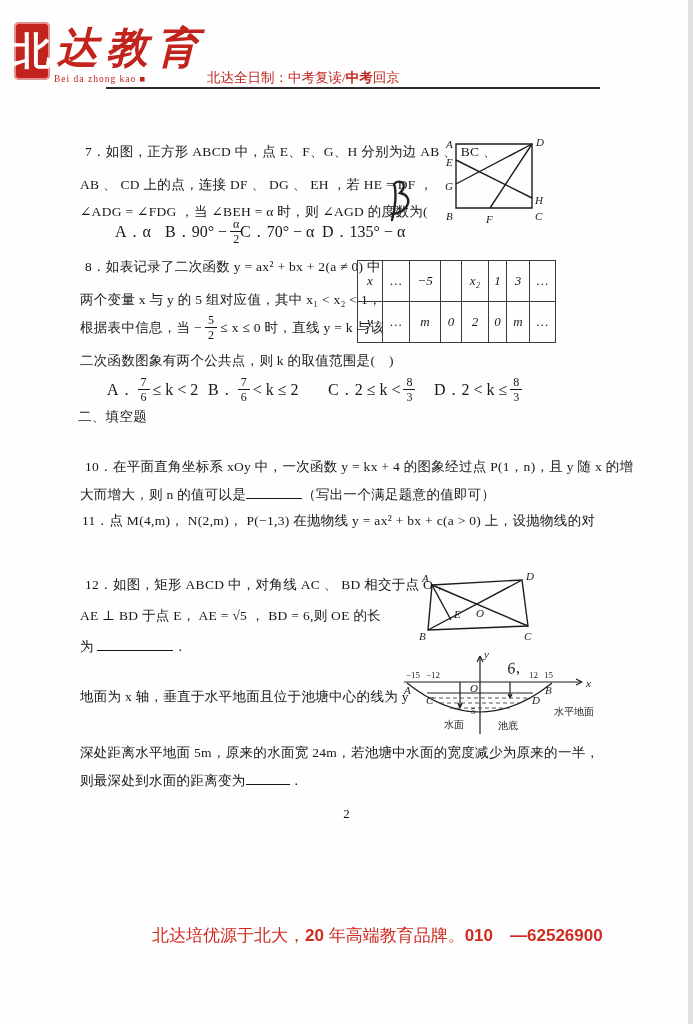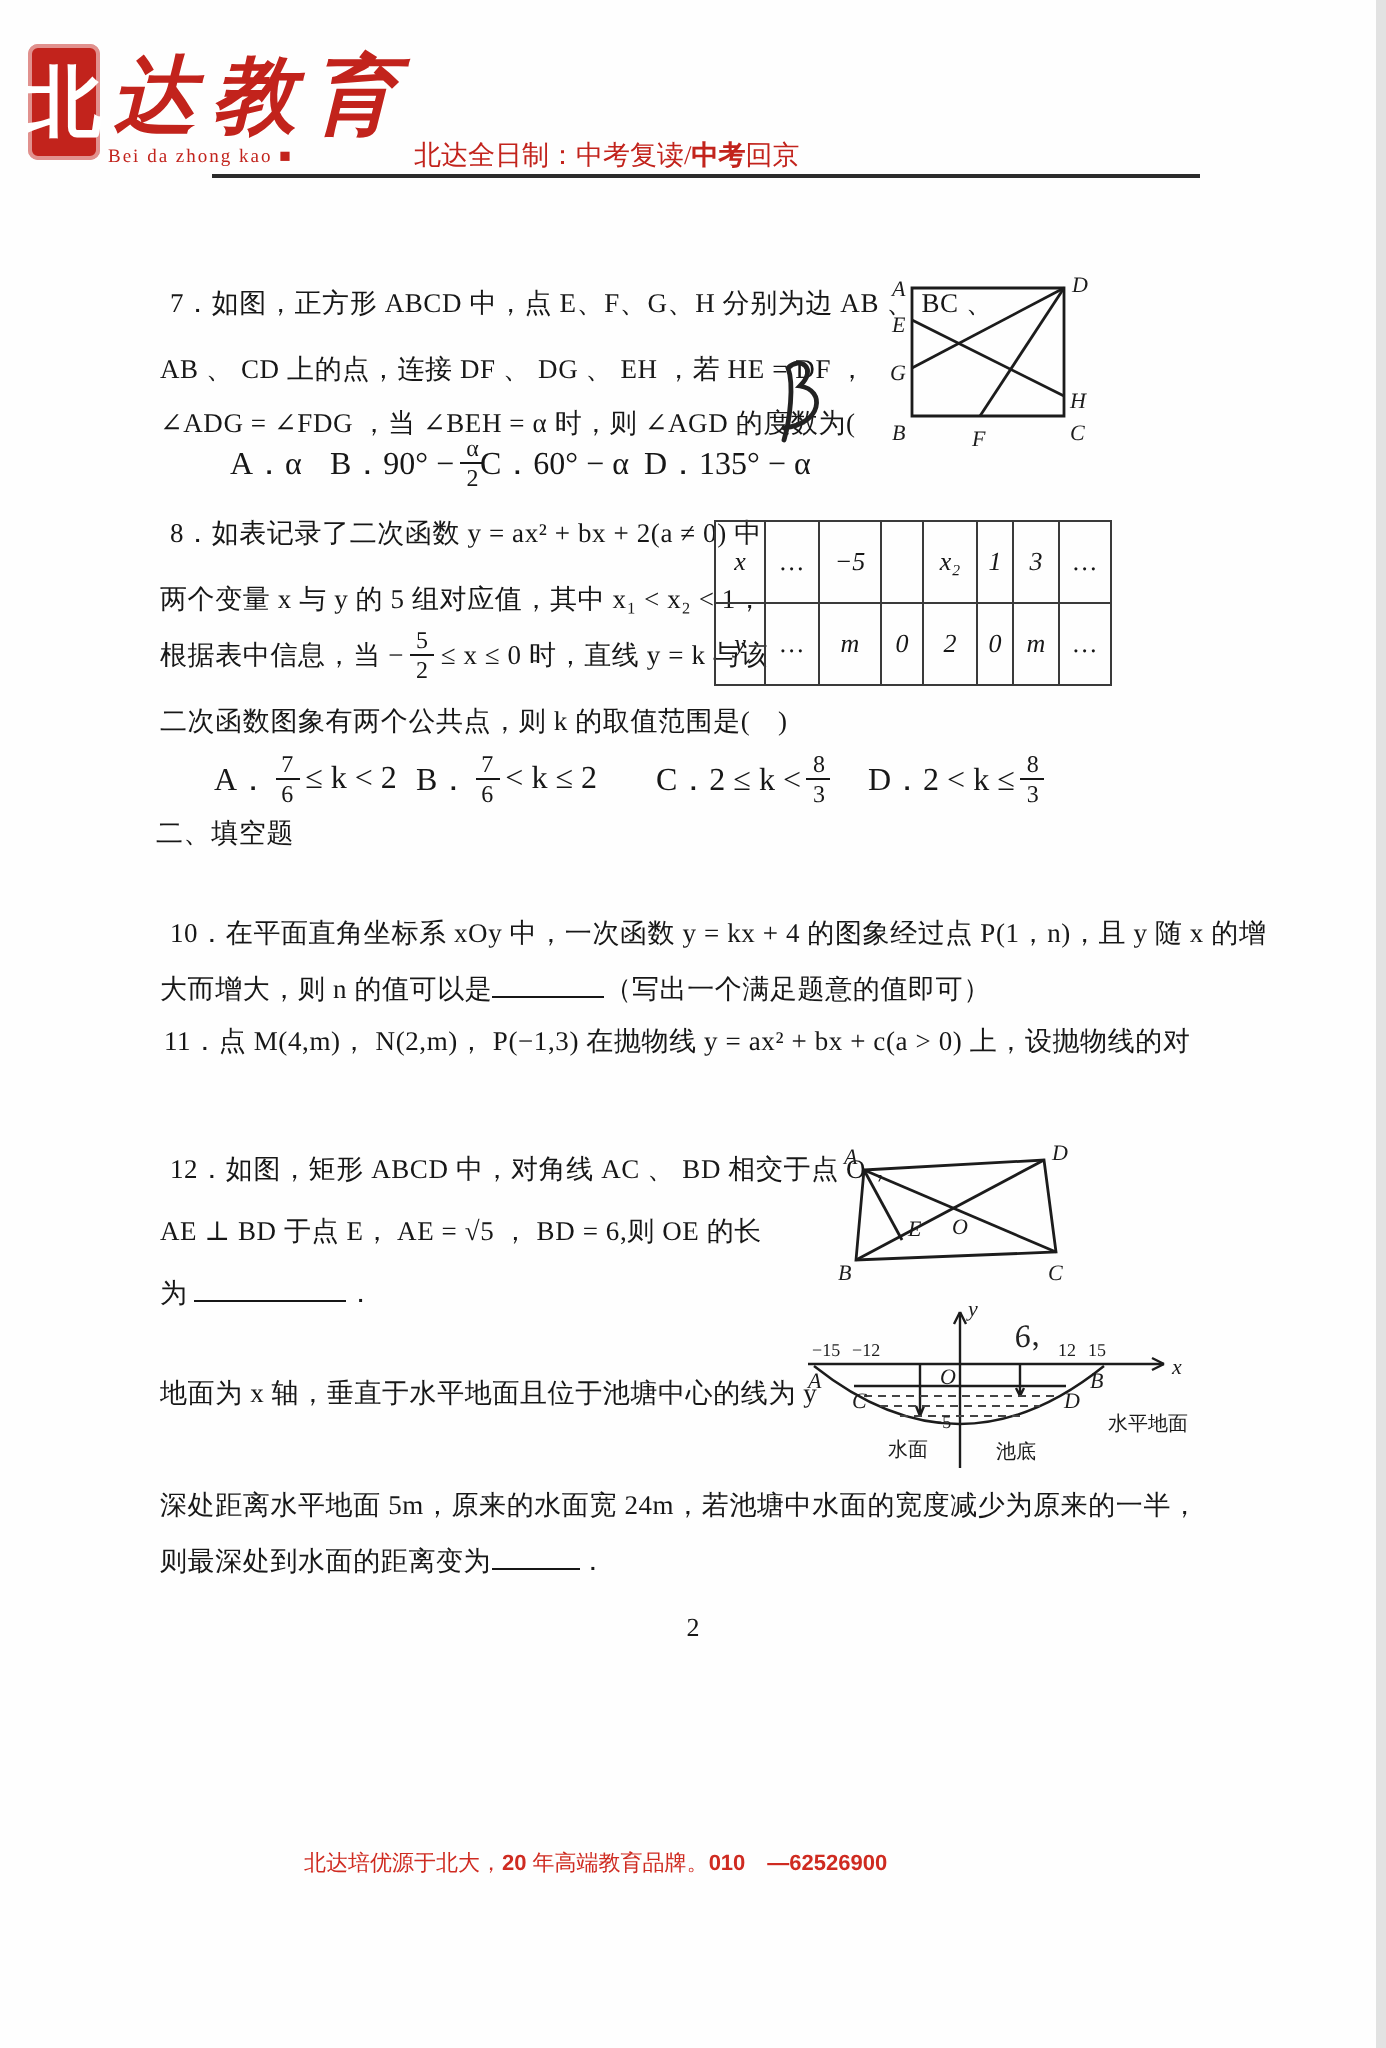--- a/index.html
+++ b/index.html
@@ -30,21 +30,21 @@
   
   table.qtab{position:absolute;border-collapse:collapse;table-layout:fixed;}
   table.qtab td{border:1.6px solid #3a3a3a;text-align:center;font-size:13px;
                 font-style:italic;padding:0;height:40px;}
   
   svg text{font-size:11px;font-style:italic;fill:#1c1c1c;font-family:"Liberation Serif",serif;}
   svg .cn{font-style:normal;font-size:10px;}
   svg .tick{font-style:normal;font-size:9px;}
   svg .hand{font-size:16px;fill:#222;}
   .pagenum{position:absolute;left:0;top:806px;width:100%;text-align:center;font-size:13px;}
-  .footer{position:absolute;left:152px;top:924px;font-size:11px;color:#cf2b21;
+  .footer{position:absolute;left:152px;top:924px;font-size:17px;color:#cf2b21;
           font-family:"Liberation Sans","DejaVu Sans",sans-serif;}
   .footer b{font-weight:bold;}
 </style>
 </head>
 <body>
 
 <div class="page">
   <div class="edge"></div>
 
   <div class="seal">北</div>
@@ -63,21 +63,21 @@
 
   <div class="opts" style="left:0;top:216px;width:649px">
     <span class="opt" style="left:115px">A．α</span>
     <span class="opt" style="left:165px">
       <span>B．90° −</span>
       <span class="frac">
         <span class="num">α</span>
         <span class="den">2</span>
       </span>
     </span>
-    <span class="opt" style="left:240px">C．60° − α</span>
+    <span class="opt" style="left:240px">C．70° − α</span>
     <span class="opt" style="left:322px">D．135° − α</span>
   </div>
 
   <svg style="position:absolute;left:444px;top:132px" width="104" height="98" viewBox="0 0 104 98">
     <g fill="none" stroke="#1c1c1c" stroke-width="1.4">
       <path d="M12 12 L88 12 L88 76 L12 76 Z"></path>
       <path d="M88 12 L12 52"></path>
       <path d="M88 12 L46 76"></path>
       <path d="M12 28 L88 66"></path>
     </g>

